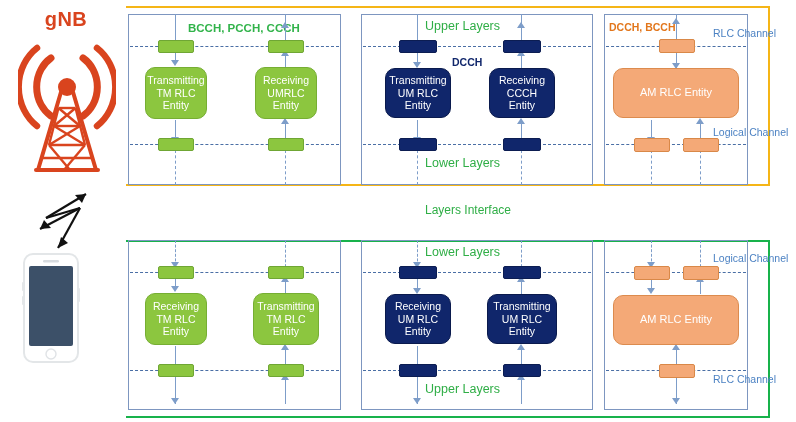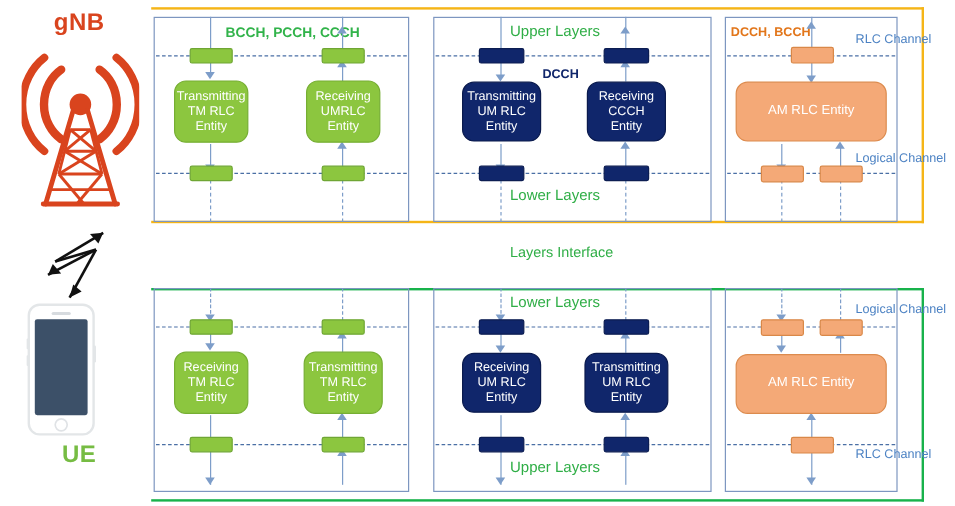--- a/index.html
+++ b/index.html
@@ -128,21 +128,20 @@
   <svg class="svg-abs" style="left:22px;top:252px;" width="58" height="112" viewBox="0 0 58 112">
     <rect x="2" y="2" width="54" height="108" rx="9" ry="9" fill="#ffffff" stroke="#E3E6E8" stroke-width="2"></rect>
     <rect x="7" y="14" width="44" height="80" rx="2" ry="2" fill="#3C5068"></rect>
     <rect x="21" y="8" width="16" height="2.6" rx="1.3" fill="#D7DBDF"></rect>
     <circle cx="29" cy="102" r="5" fill="#ffffff" stroke="#E0E3E6" stroke-width="1.4"></circle>
     <rect x="0" y="30" width="2" height="9" rx="1" fill="#E3E6E8"></rect>
     <rect x="0" y="44" width="2" height="9" rx="1" fill="#E3E6E8"></rect>
     <rect x="56" y="36" width="2" height="14" rx="1" fill="#E3E6E8"></rect>
   </svg>
 
-  <div id="ue-label">UE</div>
 
   <div id="gnb-boundary" class="boundary" style="left:126px;top:6px;width:644px;height:180px;"></div>
   <div id="ue-boundary" class="boundary" style="left:126px;top:240px;width:644px;height:178px;"></div>
 
   <div class="panel" style="left:128px;top:14px;width:213px;height:171px;"></div>
   <div class="panel" style="left:361px;top:14px;width:232px;height:171px;"></div>
   <div class="panel" style="left:604px;top:14px;width:144px;height:171px;"></div>
 
   <div class="panel" style="left:128px;top:240px;width:213px;height:170px;"></div>
   <div class="panel" style="left:361px;top:240px;width:232px;height:170px;"></div>

